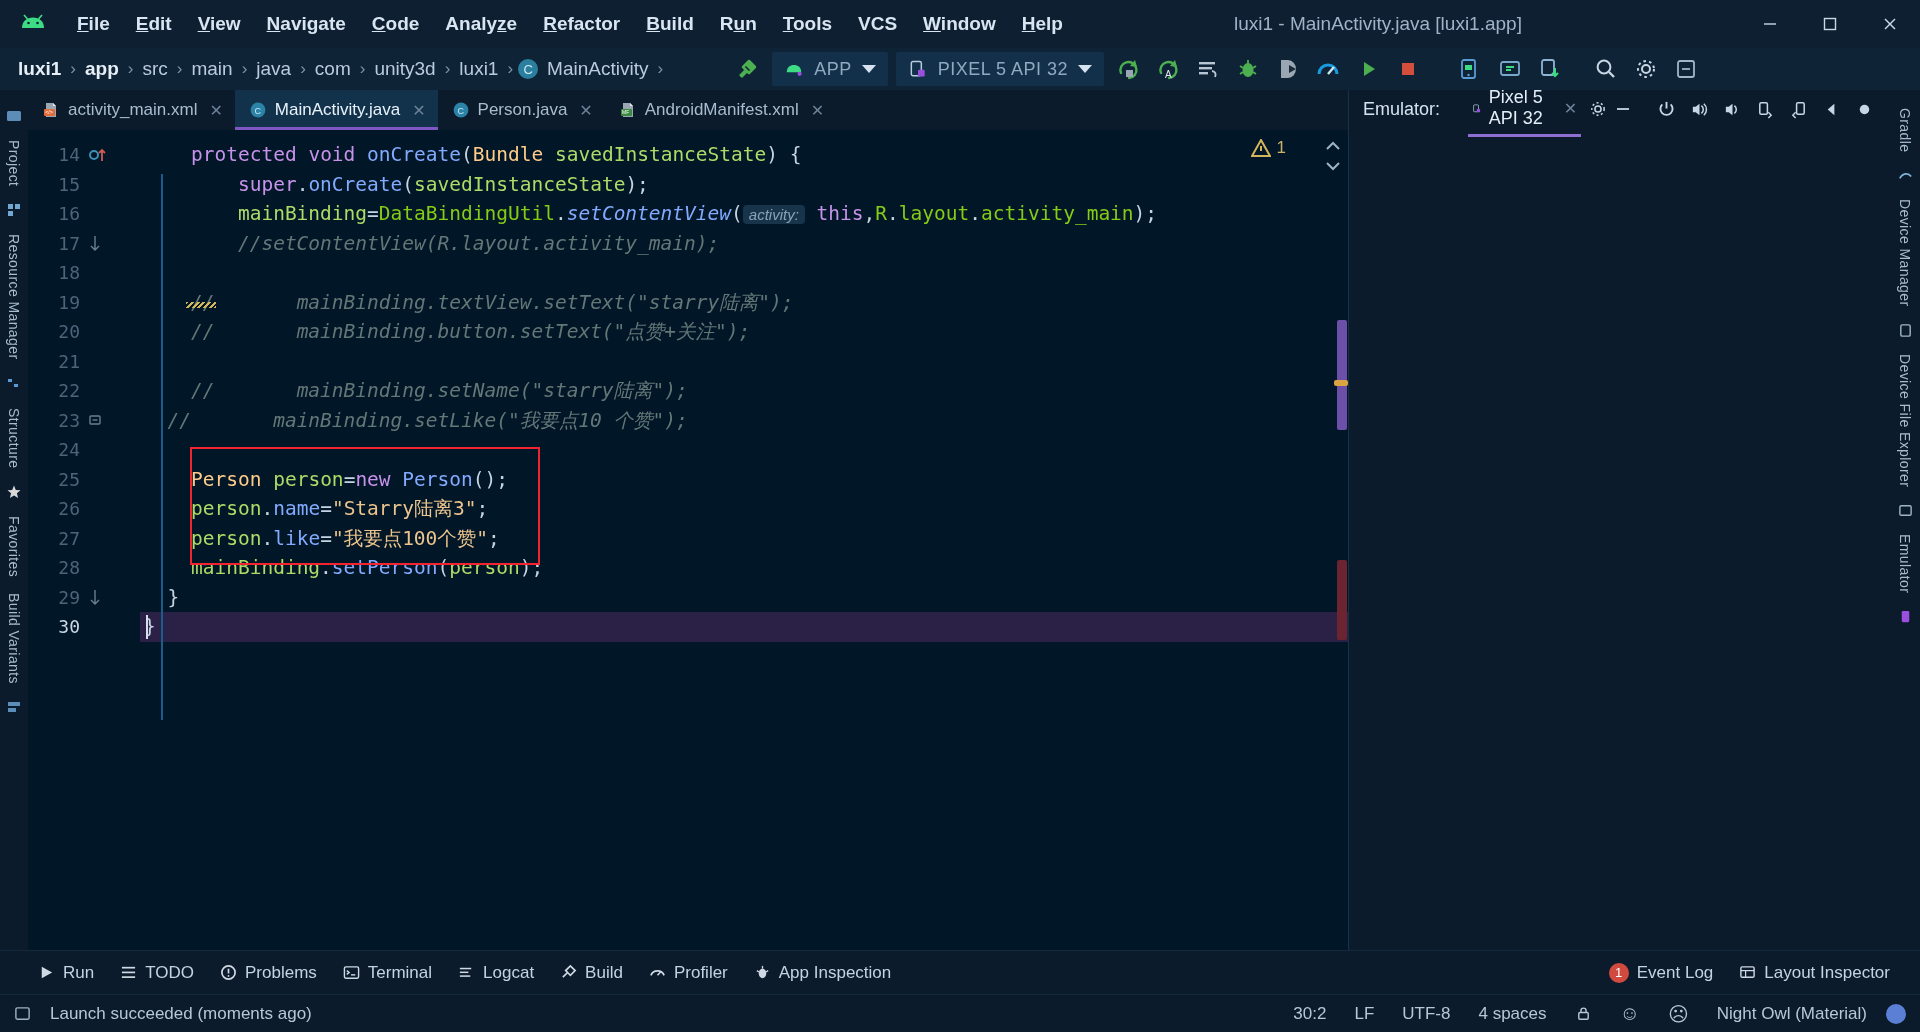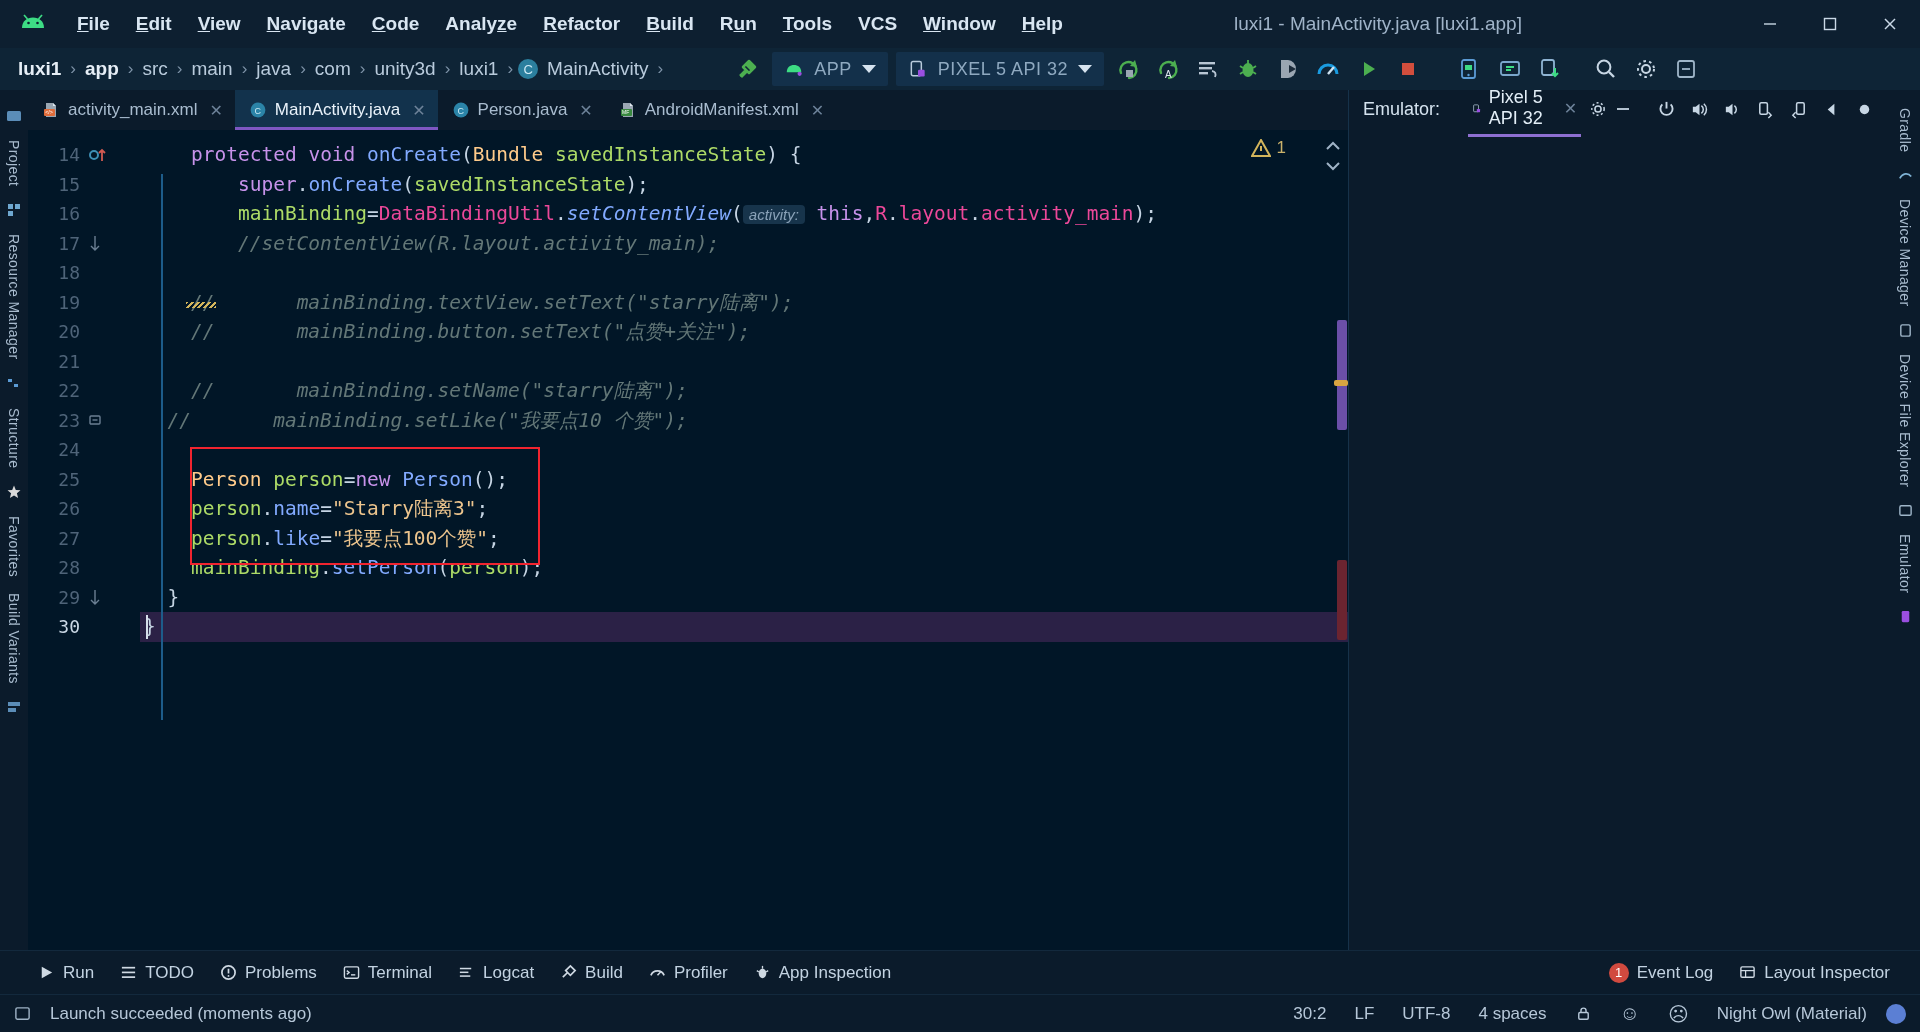--- a/index.html
+++ b/index.html
@@ -59,21 +59,21 @@
   .gnum{ width:52px; text-align:right; font-family:"DejaVu Sans Mono", monospace; font-size:18px; color:#4f6479;}
   .gnum.cur{ color:#cbd9e6; }
   .gmark{ width:52px; display:flex; align-items:center; justify-content:flex-start; padding-left:8px; gap:4px;}
 
   .code{ flex:1; padding-top:10px; position:relative; overflow:hidden;}
   .cline{ height:29.5px; line-height:29.5px; font-family:"DejaVu Sans Mono", monospace; font-size:19.5px; white-space:pre; padding-left:4px;}
   .cline.cur{ background:#2b2146; }
   .kw{color:#c792ea;}
   .typ{color:#ffcb8b;} .mth{color:#82aaff;} .var{color:#addb67;}
   .str{color:#ecc48d;} .pun{color:#c5d4e3;}
-  .cmt{color:#637777;font-style:italic;} .id{color:#ec4899;}
+  .cmt{color:#637777;font-style:italic;} .id{color:#84cc16;}
   .hint{ background:#17344b; color:#8aa2b8; font-size:15px; font-family:"Liberation Sans",sans-serif; padding:1px 6px; border-radius:4px; font-style:italic;}
   .redbox{ position:absolute; border:2.5px solid #f1242f; pointer-events:none;}
 
   .warnbar{ position:absolute; right:0; top:0; width:38px; height:100%; }
   .wtag{ position:absolute; top:8px; right:38px; display:flex; align-items:center; gap:6px; font-size:17px; color:#cbb26b;}
   .updn{ position:absolute; right:4px; top:6px; display:flex; flex-direction:column; gap:0; align-items:center;}
 
   .scrollmark{ position:absolute; right:1px; width:10px; border-radius:2px;}
 
   

